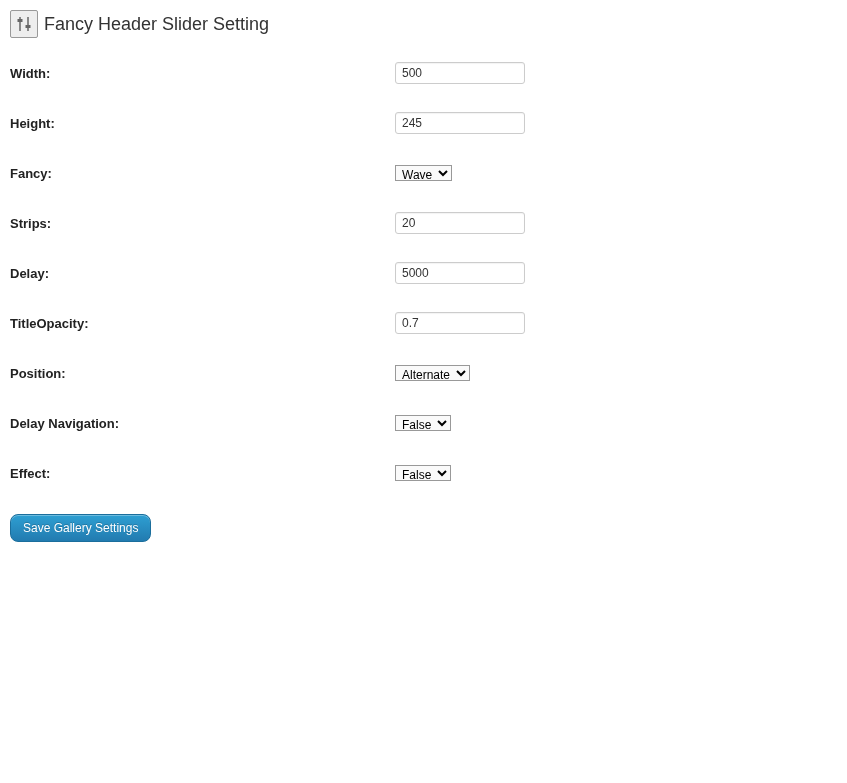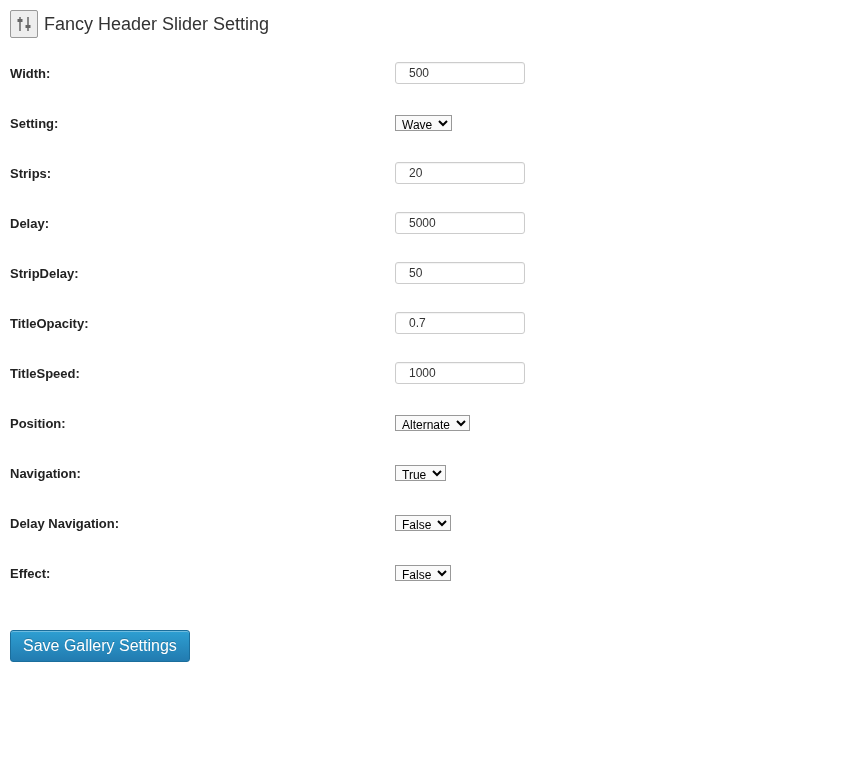--- a/index.html
+++ b/index.html
@@ -49,44 +49,44 @@
   .form-table td.label {
     width: 385px;
     font-weight: bold;
     font-size: 13px;
     color: #222;
     padding-left: 0;
   }
   input[type="text"] {
     width: 130px;
     height: 22px;
-    padding: 2px 13px;
+    padding: 2px 6px;
     border: 1px solid #ccc;
     border-radius: 3px;
     font-size: 12px;
     color: #333;
     background: #fff;
     box-shadow: inset 0 1px 1px rgba(0,0,0,0.05);
   }
   select {
     height: 16px;
     font-size: 12px;
     border: 1px solid #999;
     background: #fafafa;
     padding: 1px 2px;
   }
   .save-btn {
     display: inline-block;
-    margin-top: 32px;
+    margin-top: 16px;
     padding: 6px 12px;
     background: linear-gradient(#2e9fd2, #227bb0);
     color: #fff;
     border: 1px solid #1b6e9c;
-    border-radius: 3px;
-    font-size: 16px;
+    border-radius: 8px;
+    font-size: 12px;
     cursor: pointer;
     text-shadow: 0 -1px 0 rgba(0,0,0,0.2);
     box-shadow: inset 0 1px 0 rgba(255,255,255,0.3);
   }
 </style>
 </head>
 <body>
 
 
 
@@ -102,50 +102,42 @@
   <h2>Fancy Header Slider Setting</h2>
 </div>
 
 <table class="form-table">
   <tbody>
       <tr>
     <td class="label">Width:</td>
     <td><input type="text" value="500" style=""></td>
   </tr>
   <tr>
-    <td class="label">Setting:</td>
+    <td class="label">Height:</td>
+    <td><input type="text" value="245" style=""></td>
+  </tr>
+  <tr>
+    <td class="label">Fancy:</td>
     <td><select><option>Wave</option></select></td>
   </tr>
   <tr>
     <td class="label">Strips:</td>
     <td><input type="text" value="20" style=""></td>
   </tr>
   <tr>
     <td class="label">Delay:</td>
     <td><input type="text" value="5000" style=""></td>
   </tr>
   <tr>
-    <td class="label">StripDelay:</td>
-    <td><input type="text" value="50" style=""></td>
-  </tr>
-  <tr>
     <td class="label">TitleOpacity:</td>
     <td><input type="text" value="0.7" style=""></td>
   </tr>
   <tr>
-    <td class="label">TitleSpeed:</td>
-    <td><input type="text" value="1000" style=""></td>
-  </tr>
-  <tr>
     <td class="label">Position:</td>
     <td><select><option>Alternate</option></select></td>
-  </tr>
-  <tr>
-    <td class="label">Navigation:</td>
-    <td><select><option>True</option></select></td>
   </tr>
   <tr>
     <td class="label">Delay Navigation:</td>
     <td><select><option>False</option></select></td>
   </tr>
   <tr>
     <td class="label">Effect:</td>
     <td><select><option>False</option></select></td>
   </tr>
 </tbody>

